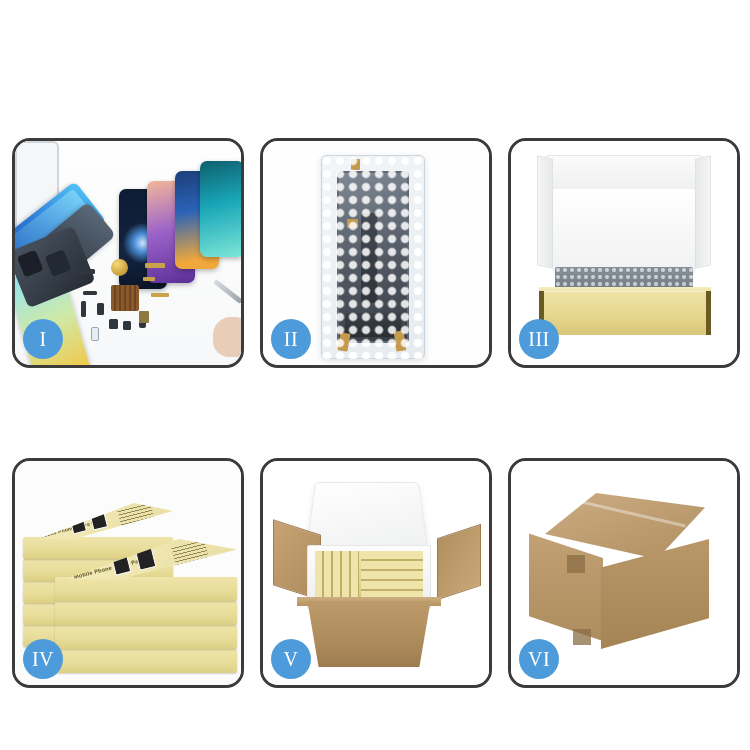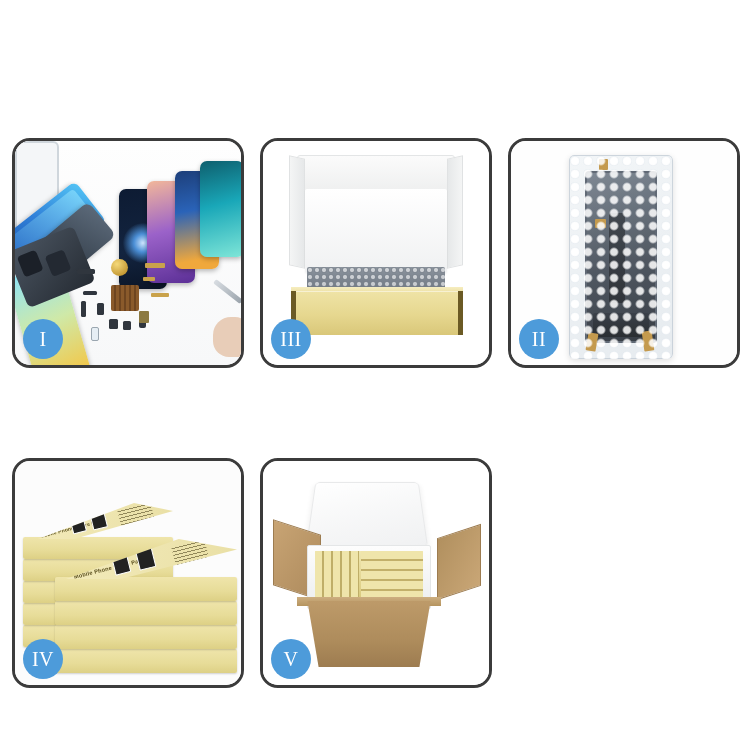--- a/index.html
+++ b/index.html
@@ -266,47 +266,47 @@
         <div class="flex" style="left:130px;top:122px;width:20px;height:5px;"></div>
         <div class="flex" style="left:128px;top:136px;width:12px;height:4px;"></div>
         <div class="flex" style="left:136px;top:152px;width:18px;height:4px;"></div>
         <div class="flex" style="left:124px;top:170px;width:10px;height:12px;background:#8c7a42;"></div>
         <div class="driver"></div>
         <div class="hand"></div>
       </div>
       <div class="badge">I</div>
     </div>
 
-    <div class="panel p3">
-      <div class="scene">
-        <div class="b3-lidback"></div>
-        <div class="b3-flapL"></div>
-        <div class="b3-flapR"></div>
-        <div class="b3-foam"></div>
-        <div class="b3-grey"></div>
-        <div class="b3-lip"></div>
-        <div class="b3-front"></div>
-      </div>
-      <div class="badge">III</div>
-    </div>
-
     <div class="panel p2">
       <div class="scene">
         <div class="bubblewrap">
           <div class="inner-part"></div>
           <div class="tape" style="left:30px;top:4px;width:9px;height:11px;"></div>
           <div class="tape" style="left:26px;top:64px;width:11px;height:9px;"></div>
           <div class="tape" style="left:18px;top:178px;width:10px;height:18px;transform:rotate(10deg);"></div>
           <div class="tape" style="left:74px;top:176px;width:10px;height:20px;transform:rotate(-8deg);"></div>
           <div class="bub-sheen"></div>
         </div>
       </div>
       <div class="badge">II</div>
     </div>
 
+    <div class="panel p3">
+      <div class="scene">
+        <div class="b3-lidback"></div>
+        <div class="b3-flapL"></div>
+        <div class="b3-flapR"></div>
+        <div class="b3-foam"></div>
+        <div class="b3-grey"></div>
+        <div class="b3-lip"></div>
+        <div class="b3-front"></div>
+      </div>
+      <div class="badge">III</div>
+    </div>
+
     <div class="panel p4">
       <div class="scene">
         <div class="stack">
 
           <div class="sb" style="left:2px;top:138px;width:150px;height:22px;"></div>
           <div class="sb" style="left:2px;top:116px;width:150px;height:22px;"></div>
           <div class="sb" style="left:2px;top:94px;width:150px;height:22px;"></div>
           <div class="sb" style="left:2px;top:72px;width:150px;height:22px;"></div>
           <div class="sb" style="left:2px;top:50px;width:150px;height:22px;"></div>
 
@@ -341,15 +341,28 @@
         <div class="c5-flapL"></div>
         <div class="c5-flapR"></div>
         <div class="c5-foambox"></div>
         <div class="c5-contents"></div>
         <div class="c5-rim"></div>
         <div class="c5-front"></div>
       </div>
       <div class="badge">V</div>
     </div>
 
+    <div class="panel p6">
+      <div class="scene">
+        <div class="c6">
+          <div class="c6-top"></div>
+          <div class="c6-top-seam"></div>
+          <div class="c6-left"></div>
+          <div class="c6-right"></div>
+          <div class="c6-tape" style="left:40px;top:62px;width:18px;height:18px;"></div>
+          <div class="c6-tape" style="left:46px;top:136px;width:18px;height:16px;"></div>
+        </div>
+      </div>
+      <div class="badge">VI</div>
+    </div>
 
   </div>
 </div>
 
 </body></html>

